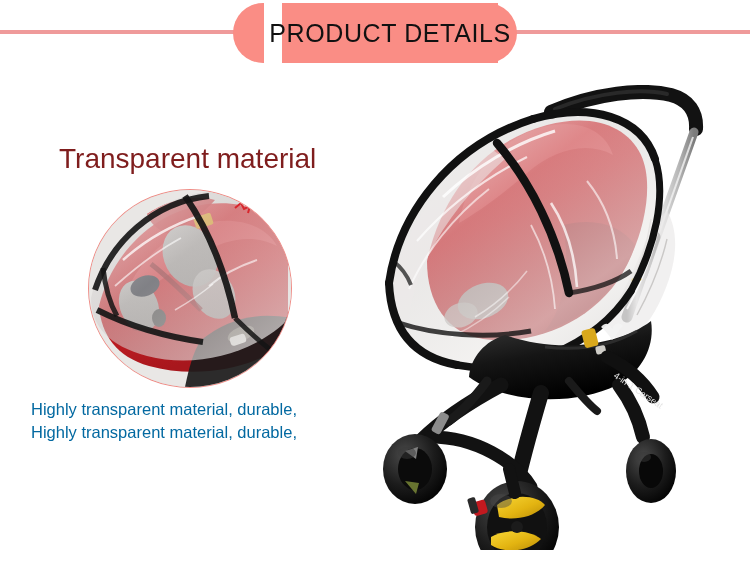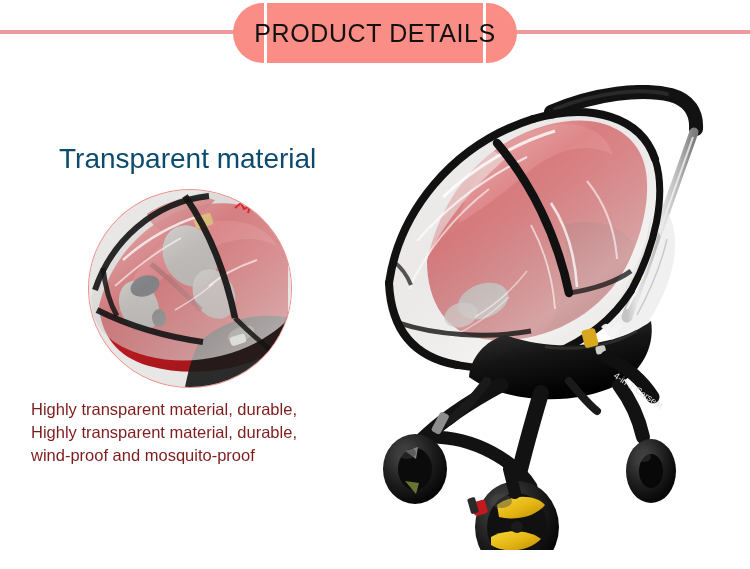--- a/index.html
+++ b/index.html
@@ -18,47 +18,47 @@
     position:absolute;top:30px;height:4px;background:#ef9a9a;
   }
   .banner-rule.left{left:0;width:248px;}
   .banner-rule.right{left:502px;width:248px;}
   .banner-cap{
     position:absolute;top:3px;width:31px;height:60px;background:#fa8d85;
   }
   .banner-cap.left{left:233px;border-radius:31px 0 0 31px;}
   .banner-cap.right{left:486px;border-radius:0 31px 31px 0;}
   .banner-plate{
-    position:absolute;left:267px;top:3px;width:216px;height:60px;
+    position:absolute;left:282px;top:3px;width:216px;height:60px;
     background:#fa8d85;
     display:flex;align-items:center;justify-content:center;
   }
   .banner-title{
     font-size:25px;color:#111;letter-spacing:.6px;
     font-family:"Liberation Sans","DejaVu Sans",sans-serif;
     white-space:nowrap;
   }
 
   
   .feature-heading{
     position:absolute;left:59px;top:143px;
-    font-size:28px;color:#0c4a6e;white-space:nowrap;
+    font-size:28px;color:#7f1d1d;white-space:nowrap;
   }
 
   .inset{
     position:absolute;left:88px;top:189px;width:202px;height:197px;
     border-radius:50%;overflow:hidden;
     border:1.5px solid #f08c86;
     background:#d8d5d2;
   }
   .inset-art{position:absolute;inset:0;}
 
   .copy{
     position:absolute;left:31px;top:398px;width:330px;
-    font-size:16.5px;line-height:23px;color:#7f1d1d;
+    font-size:16.5px;line-height:23px;color:#0369a1;
   }
   .copy div{white-space:nowrap;}
 
   
   .hero{position:absolute;left:355px;top:85px;width:395px;height:465px;}
   .hero-art{position:absolute;inset:0;}
 </style>
 </head>
 <body>
 
@@ -135,21 +135,20 @@
       <path d="M14,78 C16,96 20,112 28,126" stroke="#141414" stroke-width="5" fill="none" opacity=".85"></path>
       <path d="M146,128 C164,146 182,162 202,174" stroke="#141414" stroke-width="5" fill="none" opacity=".85"></path>
 
       <path d="M146,18 l6,-5 l3,6 l6,-3 l-2,7" stroke="#d8262c" stroke-width="2" fill="none"></path>
     </svg>
   </div>
 
   <div class="copy">
     <div>Highly transparent material, durable,</div>
     <div>Highly transparent material, durable,</div>
-    <div>wind-proof and mosquito-proof</div>
   </div>
 
   <div class="hero">
     <svg class="hero-art" viewBox="0 0 395 465" preserveAspectRatio="xMidYMid meet">
       <defs>
         <linearGradient id="hvinyl" x1=".1" y1="0" x2=".9" y2="1">
           <stop offset="0" stop-color="#f2f1f0" stop-opacity=".80"></stop>
           <stop offset=".35" stop-color="#d4d1cf" stop-opacity=".50"></stop>
           <stop offset=".72" stop-color="#eeecea" stop-opacity=".66"></stop>
           <stop offset="1" stop-color="#cfcccb" stop-opacity=".58"></stop>

